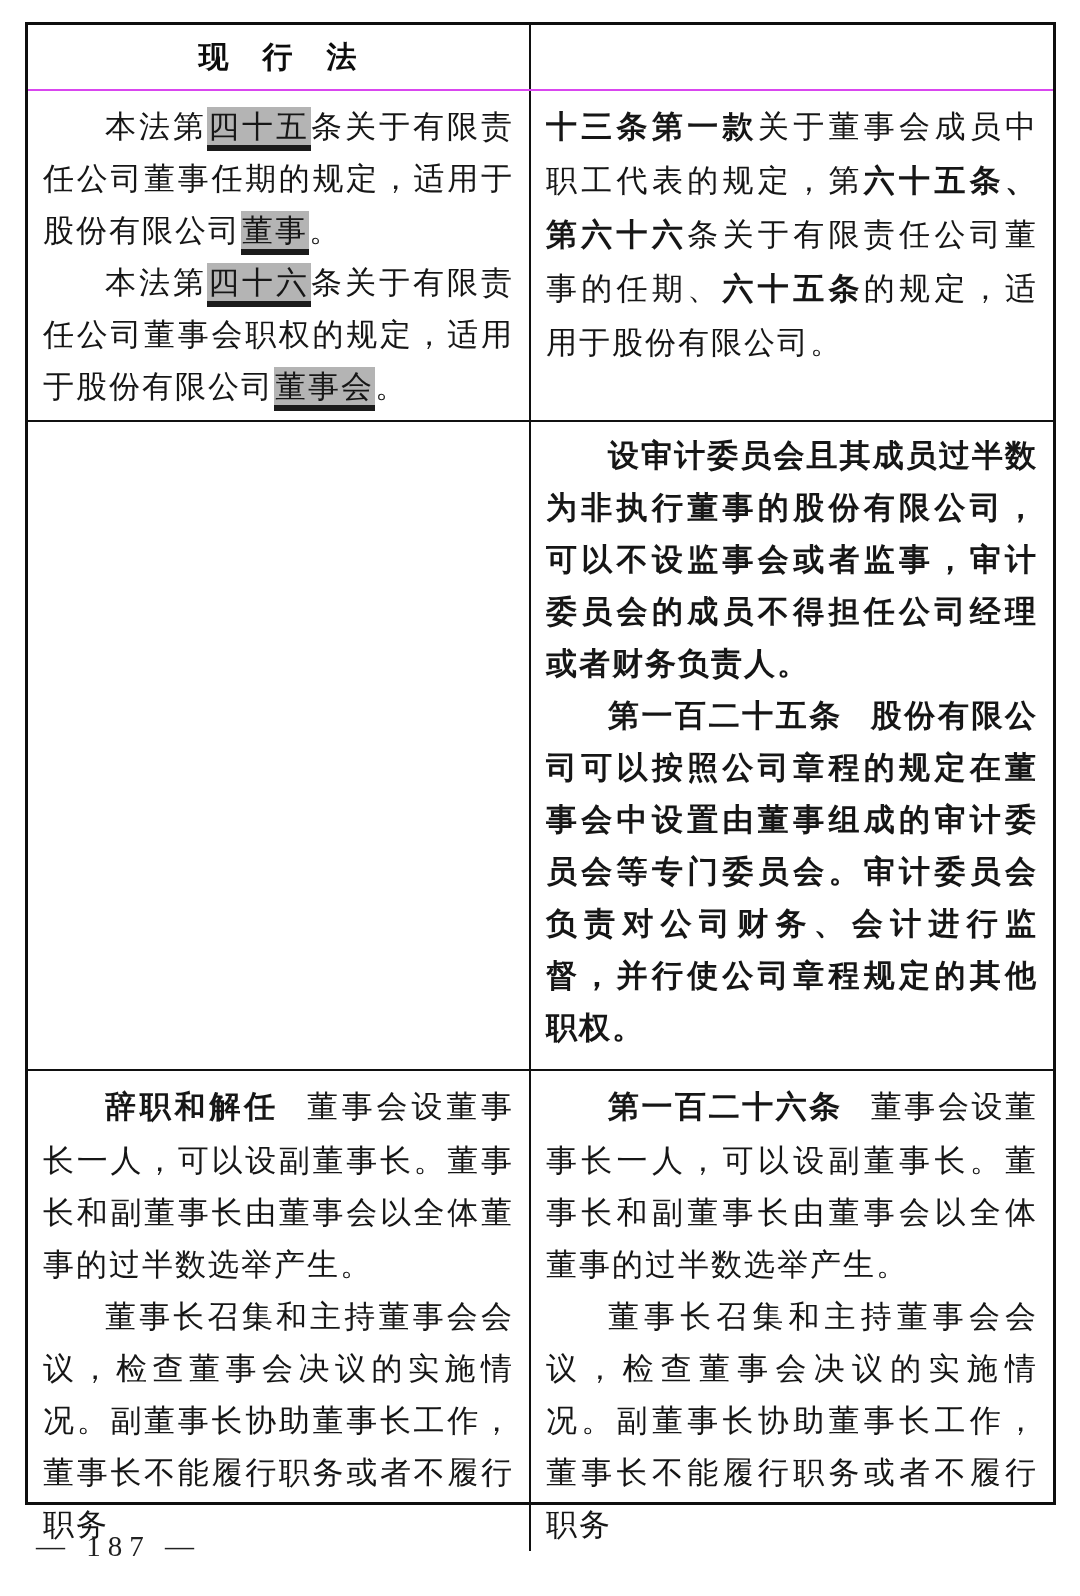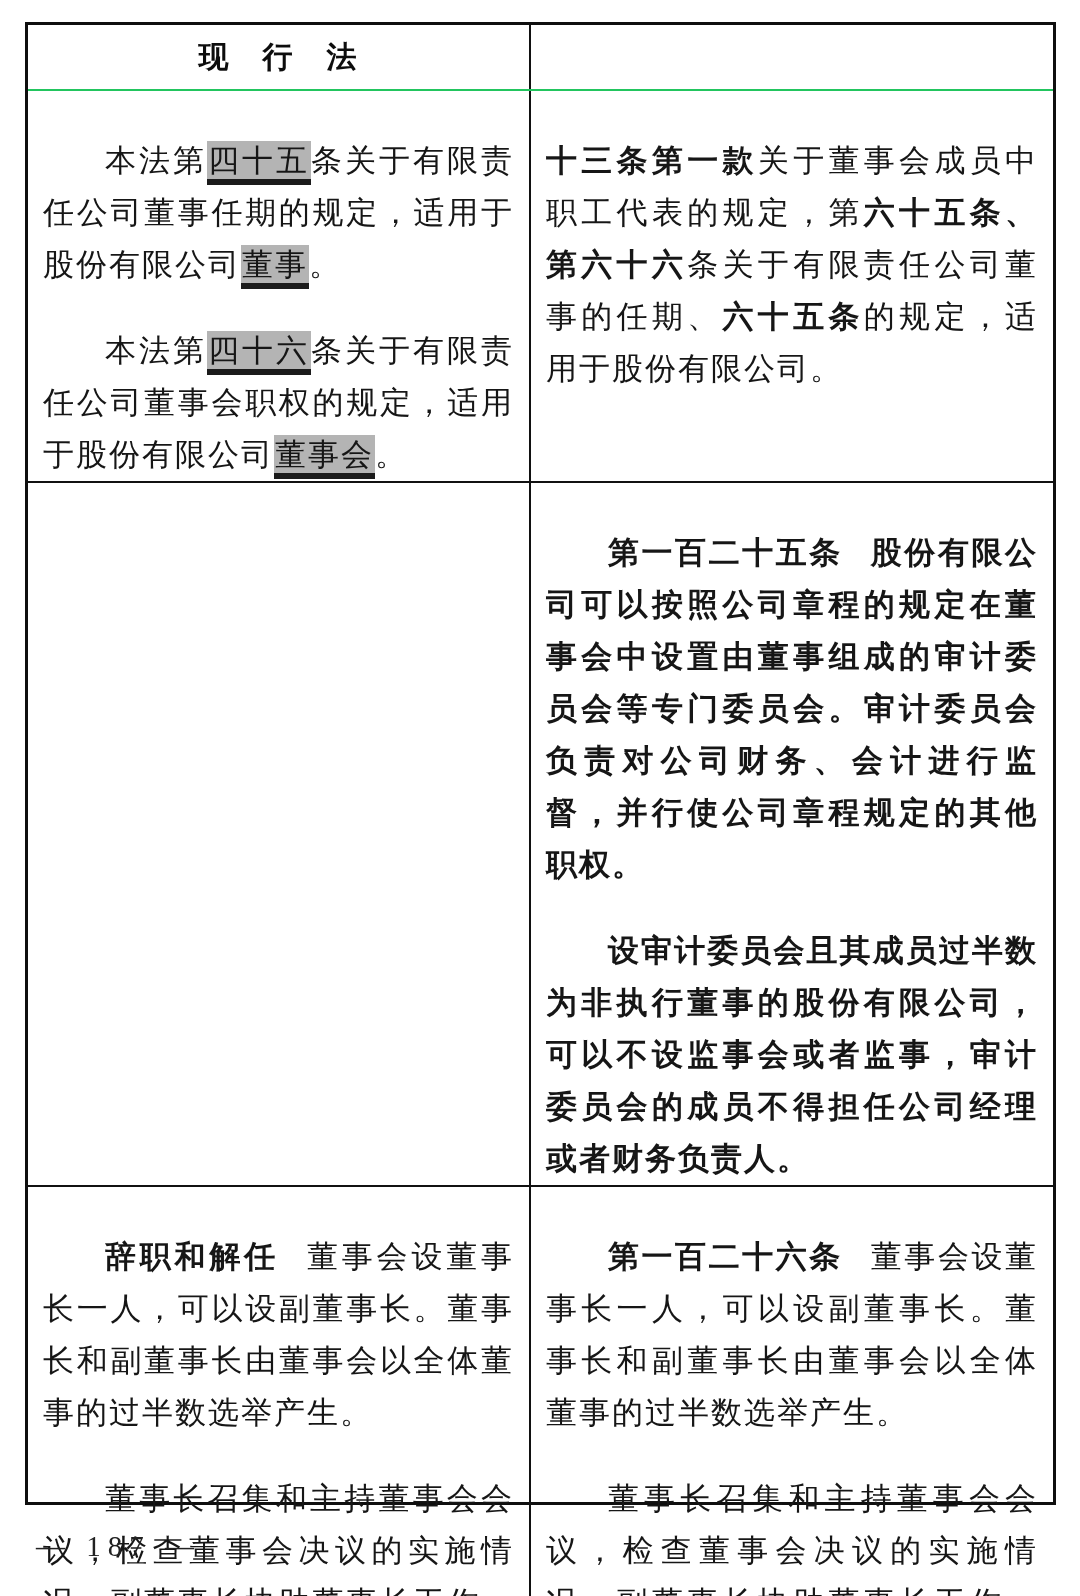--- a/index.html
+++ b/index.html
@@ -10,46 +10,46 @@
     color:#141414;
   }
   .page { position:absolute; inset:0; background:#fff; }
 
   .cmp-table {
     position:absolute; left:25px; top:22px; width:1031px; height:1483px;
     border:3px solid #0f0f0f;
     display:flex; flex-direction:column;
   }
   .thead {
-    flex:0 0 66px; display:flex; border-bottom:2px solid #22c55e;
+    flex:0 0 66px; display:flex; border-bottom:2px solid #d946ef;
   }
   .th {
     display:flex; align-items:center; justify-content:center;
     font-family:"Liberation Sans","DejaVu Sans",sans-serif;
     font-weight:700; font-size:30px; letter-spacing:2px; color:#0d0d0d;
   }
   .col-l { flex:0 0 503px; border-right:2px solid #111; }
   .col-r { flex:1 1 auto; }
 
   .trow { display:flex; border-bottom:2px solid #111; }
   .trow:last-child { border-bottom:none; }
   .row-1 { flex:0 0 331px; }
   .row-2 { flex:0 0 649px; }
   .row-3 { flex:1 1 auto; }
 
   .cell {
     padding:10px 15px 0 15px; overflow:hidden;
     font-size:31px; line-height:52px; letter-spacing:2px;
     text-align:justify; text-justify:inter-character; color:#161616;
   }
-  .para { text-indent:2em;margin-top:34px; }
+  .para { text-indent:2em; }
   .para.cont { text-indent:0; }
 
   .b {
-    font-family:Liberation Sans, sans-serif;
+    font-family:Liberation Mono, monospace;
     font-weight:700;
   }
   .artnum { margin-right:0.9em; }
   .hl {
     background:#b4b4b4;
     box-shadow:0 6px 0 #1b1b1b;
     padding:2px 1px 1px 1px;
   }
 
   .page-num {
@@ -75,22 +75,22 @@
         <div class="para"><span>本法第</span><span class="hl">四十六</span><span>条关于有限责任公司董事会职权的规定，适用于股份有限公司</span><span class="hl">董事会</span><span>。</span></div>
       </div>
       <div class="cell col-r">
         <div class="para cont"><span class="b">十三条第一款</span><span>关于董事会成员中职工代表的规定，第</span><span class="b">六十五条、第六十六</span><span>条关于有限责任公司董事的任期、</span><span class="b">六十五条</span><span>的规定，适用于股份有限公司。</span></div>
       </div>
     </div>
 
     <div class="trow row-2">
       <div class="cell col-l"></div>
       <div class="cell col-r">
+        <div class="para b"><span>设审计委员会且其成员过半数为非执行董事的股份有限公司，可以不设监事会或者监事，审计委员会的成员不得担任公司经理或者财务负责人。</span></div>
         <div class="para b"><span class="artnum">第一百二十五条</span><span>股份有限公司可以按照公司章程的规定在董事会中设置由董事组成的审计委员会等专门委员会。审计委员会负责对公司财务、会计进行监督，并行使公司章程规定的其他职权。</span></div>
-        <div class="para b"><span>设审计委员会且其成员过半数为非执行董事的股份有限公司，可以不设监事会或者监事，审计委员会的成员不得担任公司经理或者财务负责人。</span></div>
       </div>
     </div>
 
     <div class="trow row-3">
       <div class="cell col-l">
         <div class="para"><span class="b artnum">辞职和解任</span><span>董事会设董事长一人，可以设副董事长。董事长和副董事长由董事会以全体董事的过半数选举产生。</span></div>
         <div class="para"><span>董事长召集和主持董事会会议，检查董事会决议的实施情况。副董事长协助董事长工作，董事长不能履行职务或者不履行职务</span></div>
       </div>
       <div class="cell col-r">
         <div class="para"><span class="b artnum">第一百二十六条</span><span>董事会设董事长一人，可以设副董事长。董事长和副董事长由董事会以全体董事的过半数选举产生。</span></div>

